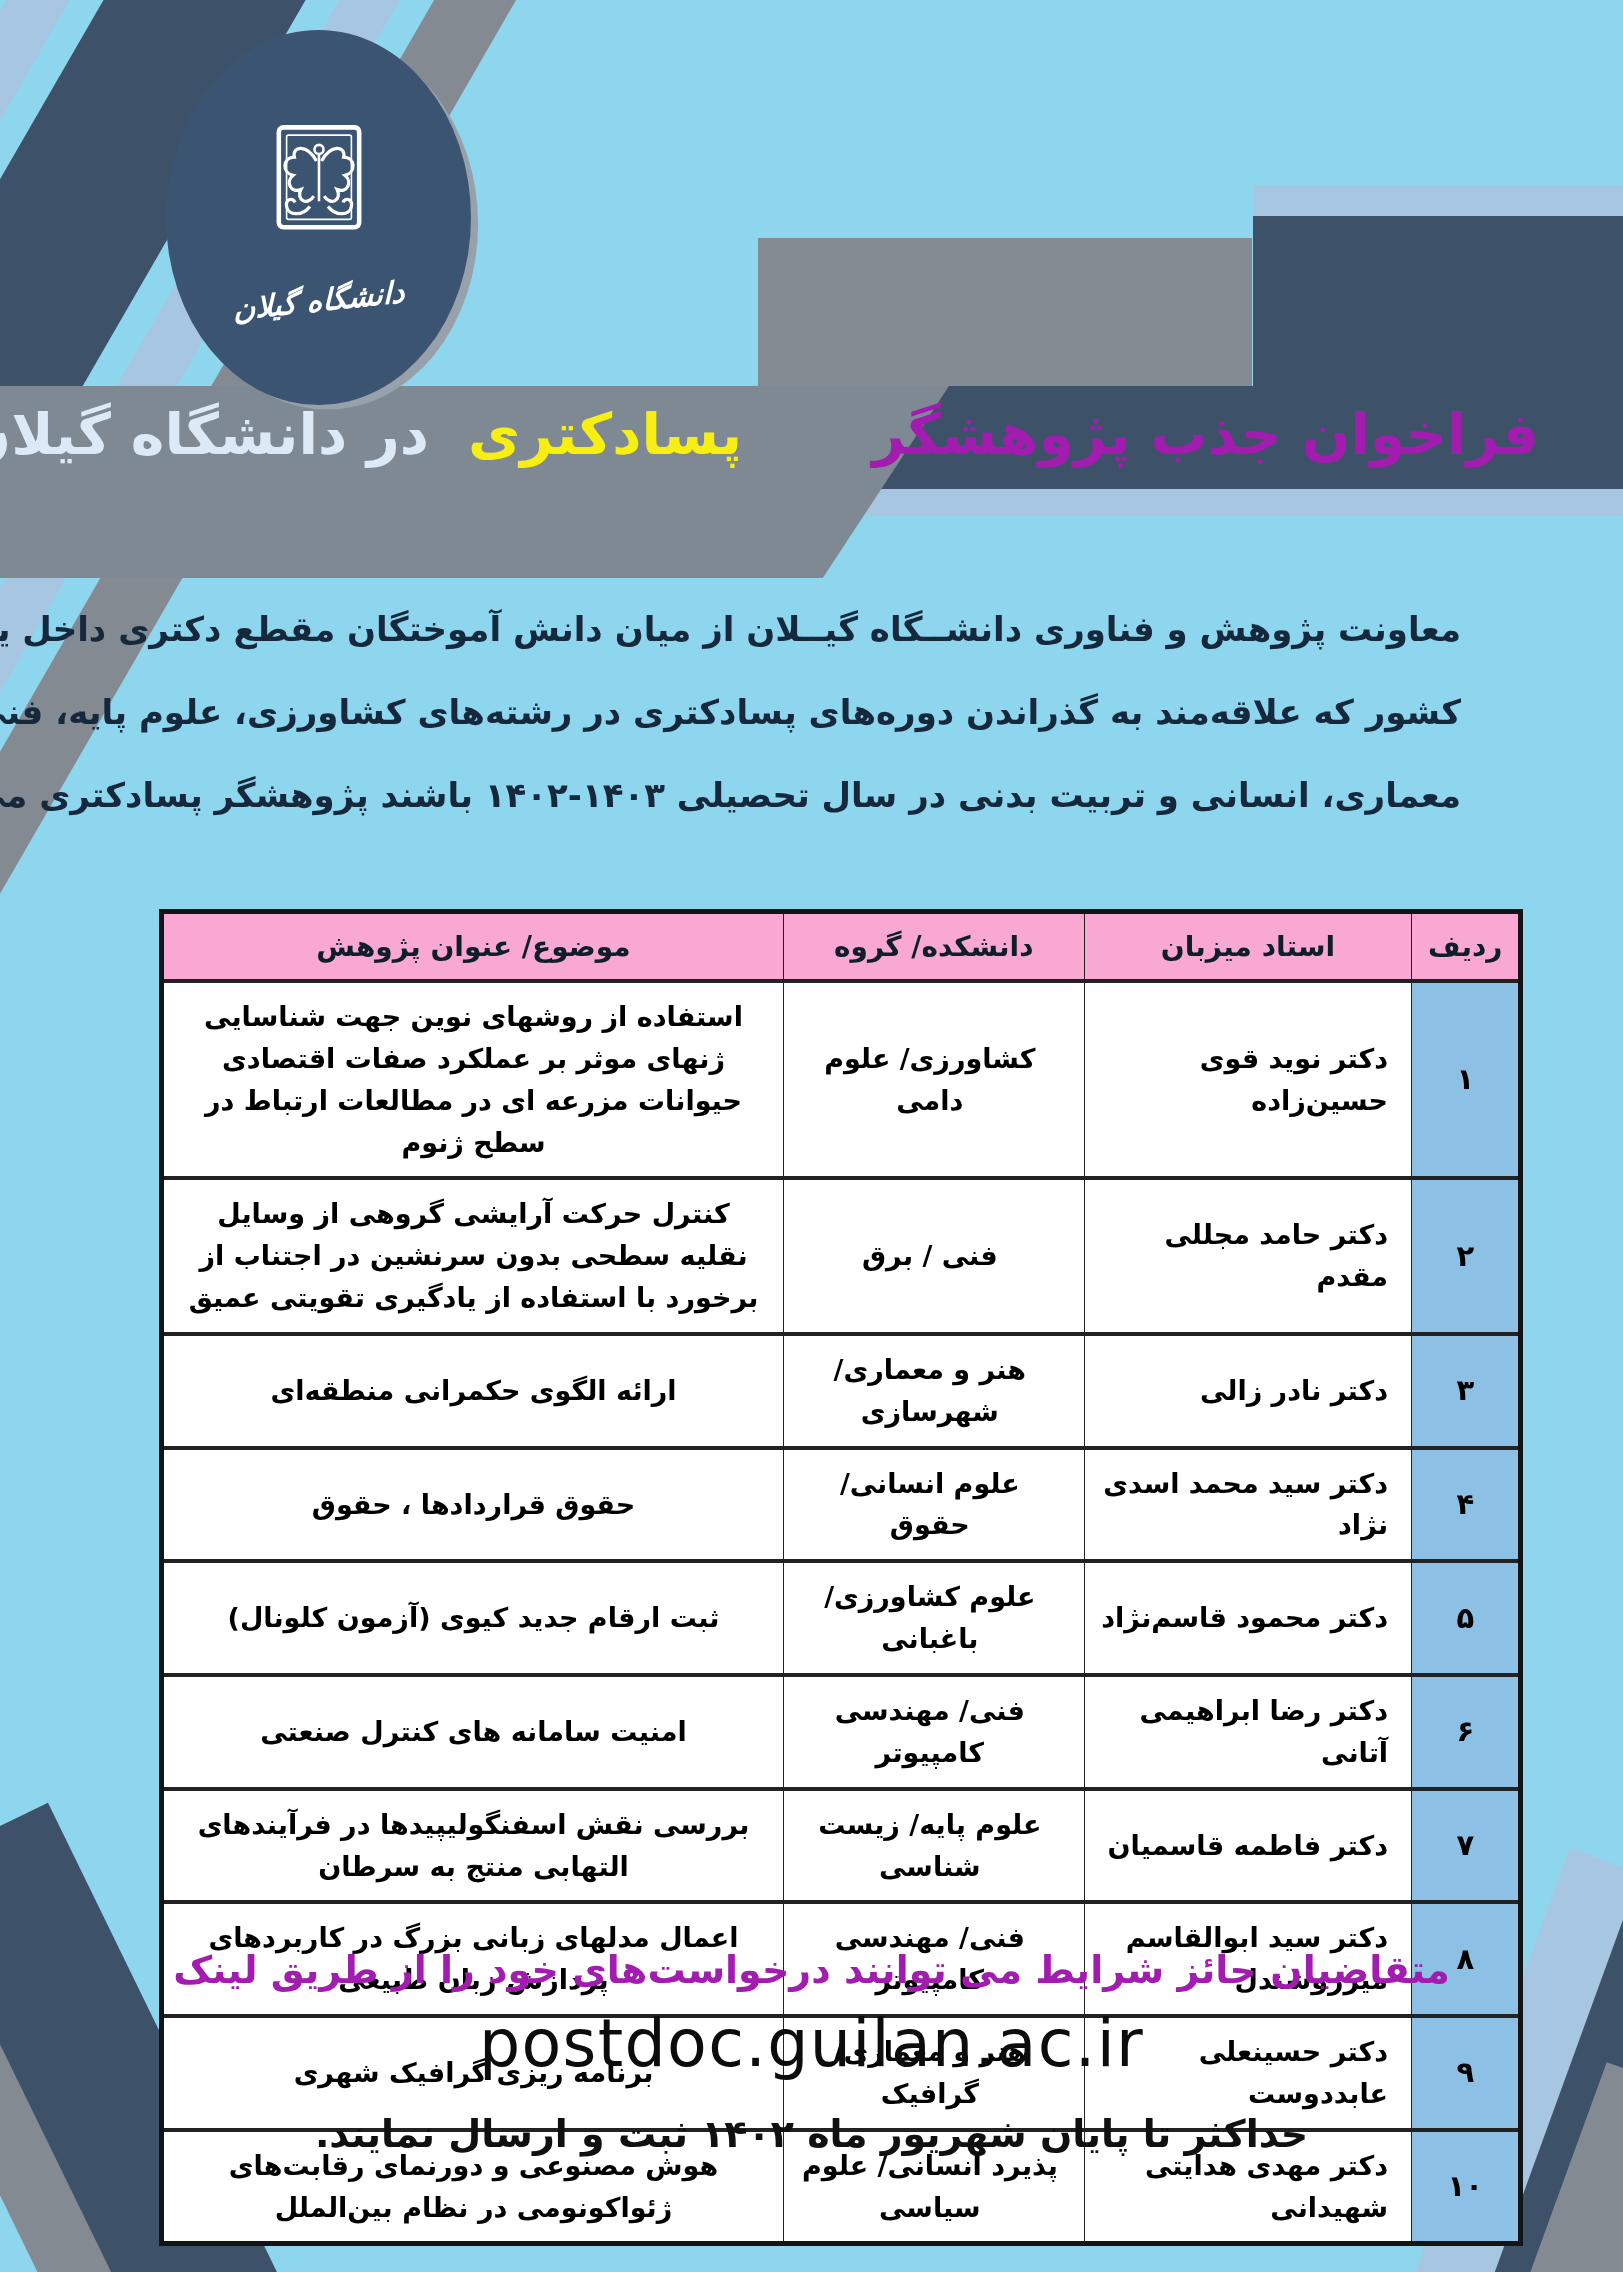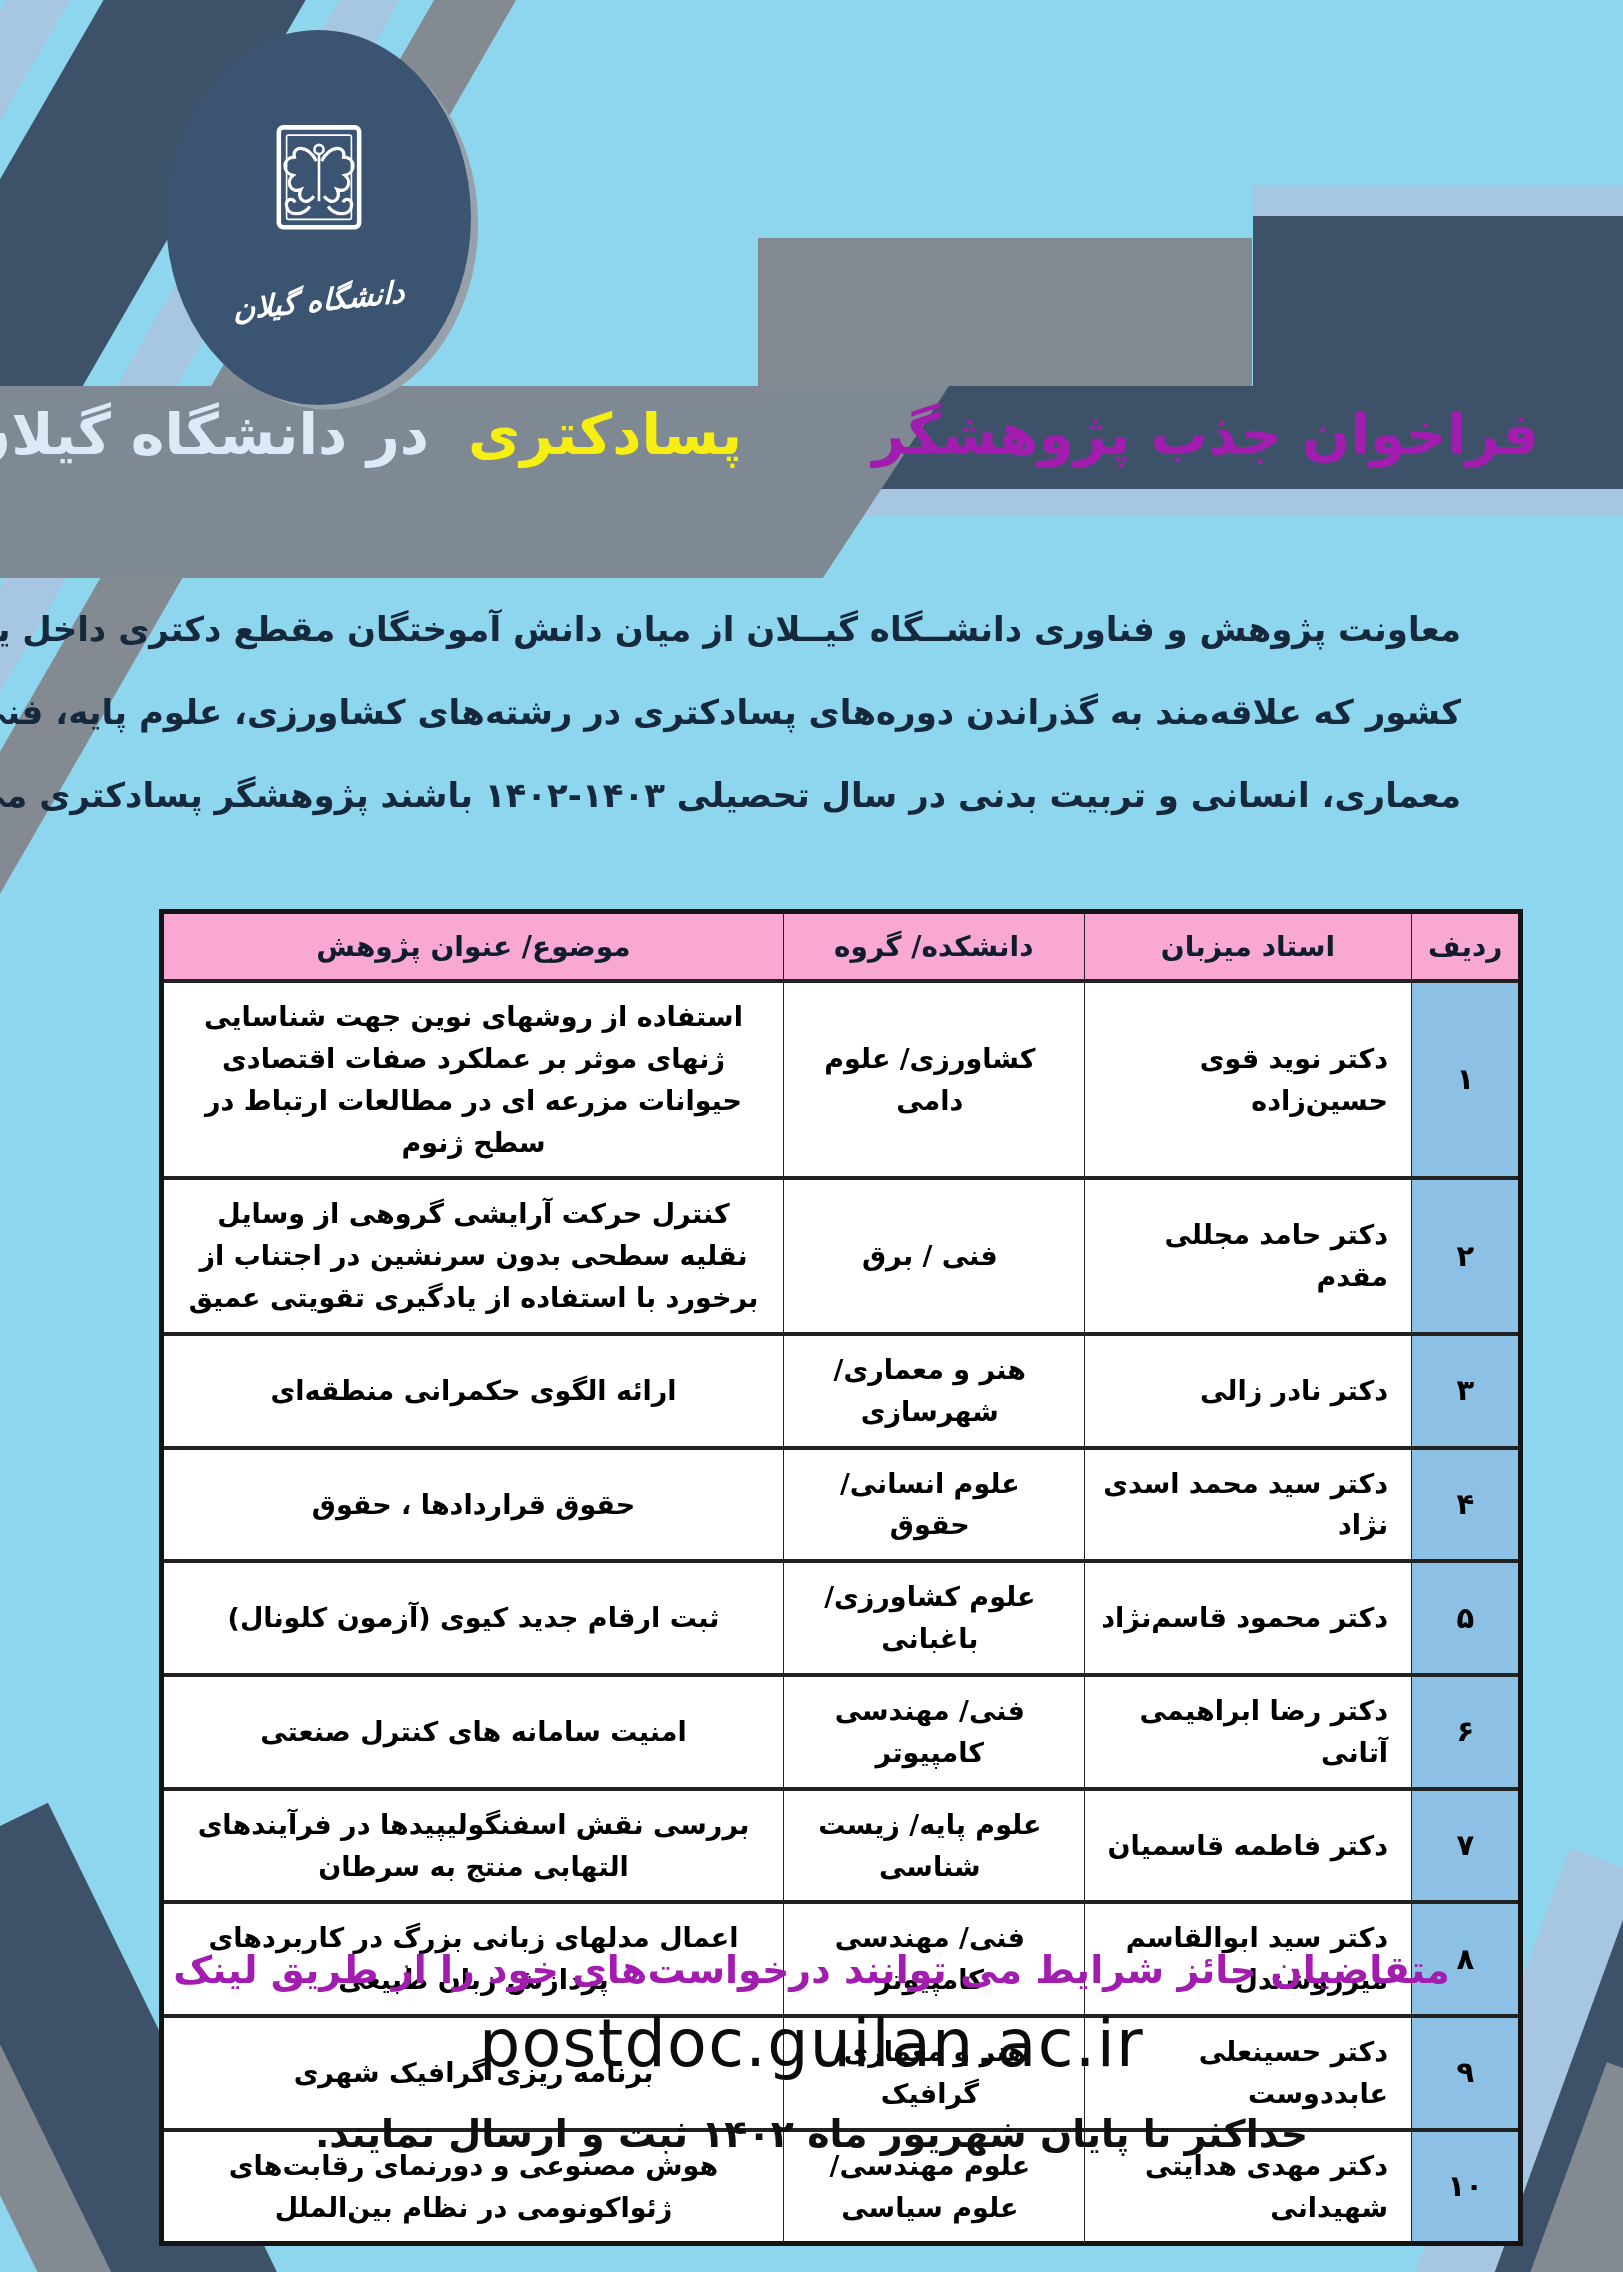--- a/index.html
+++ b/index.html
@@ -201,21 +201,21 @@
           </tr>
           <tr>
             <td class="num-cell">۹</td>
             <td>دکتر حسینعلی عابددوست</td>
             <td>هنر و معماری/ گرافیک</td>
             <td>برنامه ریزی گرافیک شهری</td>
           </tr>
           <tr>
             <td class="num-cell">۱۰</td>
             <td>دکتر مهدی هدایتی شهیدانی</td>
-            <td>علوم مهندسی/ علوم سیاسی</td>
+            <td>پذیرد انسانی/ علوم سیاسی</td>
             <td>هوش مصنوعی و دورنمای رقابت‌های ژئواکونومی در نظام بین‌الملل</td>
           </tr>
         </tbody>
     </table>
   </div>
 
   <div class="footer-l1">متقاضیان حائز شرایط می توانند درخواست‌های خود را از طریق لینک</div>
   <div class="footer-url">postdoc.guilan.ac.ir</div>
   <div class="footer-l3">حداکثر تا پایان شهریور ماه ۱۴۰۲ ثبت و ارسال نمایند.</div>
 

